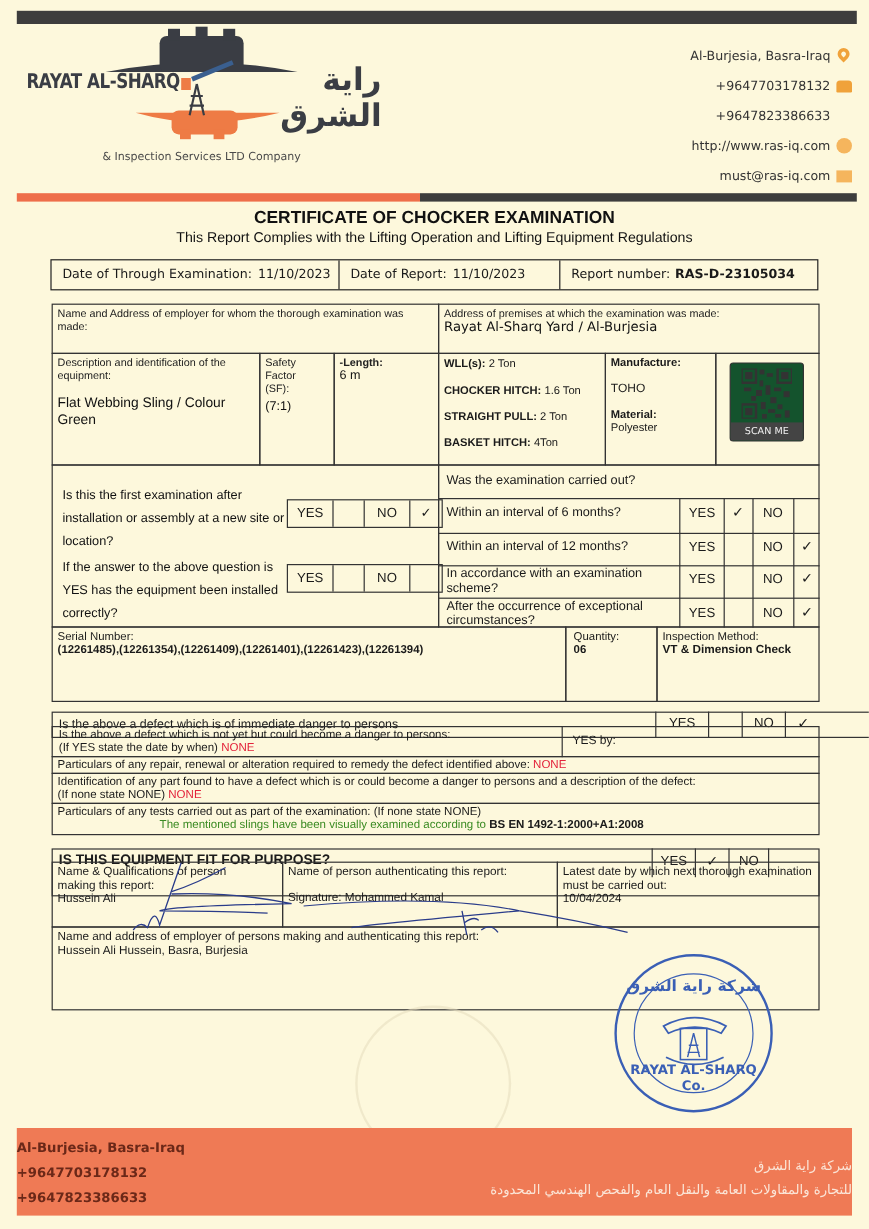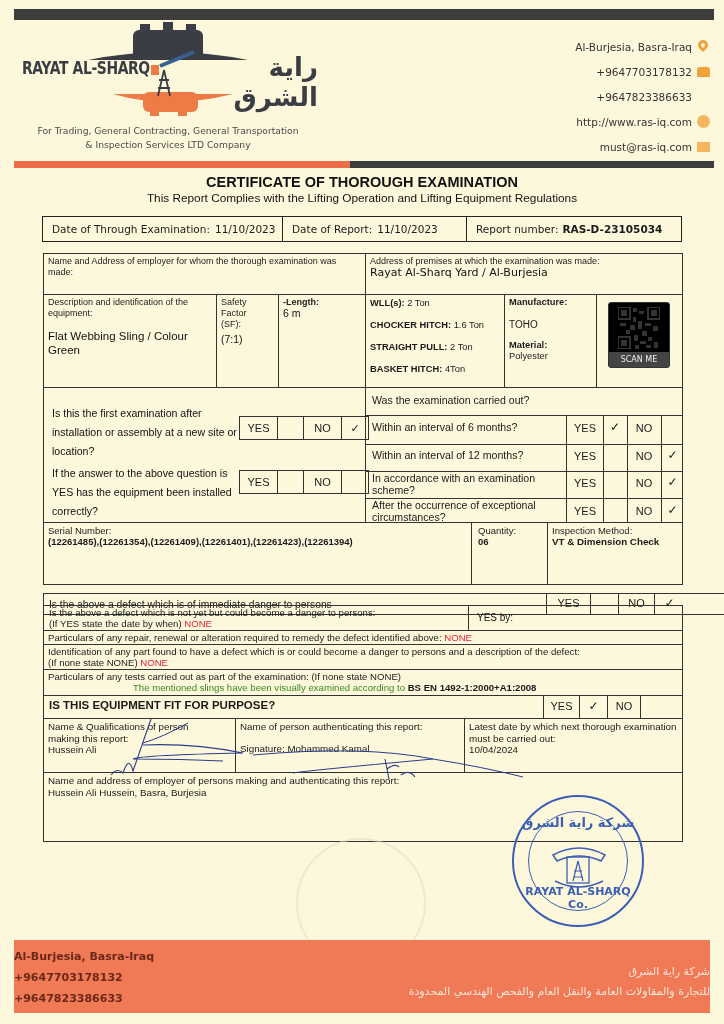--- a/index.html
+++ b/index.html
@@ -90,21 +90,20 @@
 
     <line x1="142" y1="44" x2="176" y2="30" stroke="#3a5f8f" stroke-width="4"></line>
     <path d="M146 48 L152 74 M146 48 L140 74 M141 58 L151 58 M140 66 L152 66" stroke="#3a3d44" stroke-width="1.8" fill="none"></path>
     <rect x="133" y="43" width="8" height="10" fill="#ee7b45"></rect>
   </svg>
   <div class="logo-en">RAYAT AL-SHARQ</div>
   <div class="logo-ar">راية الشرق</div>
 </div>
 
 <div class="abs tagline">
-  <div>For Trading, General Contracting, General Transportation</div>
   <div>&amp; Inspection Services LTD Company</div>
 </div>
 
 <div class="abs contacts">
   <div class="contact-line">
     <span>Al-Burjesia, Basra-Iraq</span>
     <span class="cicon">
         <span class="pin" style="position:absolute;left:1px;top:0"></span>
       </span>
   </div>
@@ -122,21 +121,21 @@
   </div>
   <div class="contact-line">
     <span>must@ras-iq.com</span>
     <span class="cicon mail"></span>
   </div>
 </div>
 
 <div class="abs div-orange"></div>
 <div class="abs div-dark"></div>
 
-<div class="abs cert-title">CERTIFICATE OF THOROUGH EXAMINATION</div>
+<div class="abs cert-title">CERTIFICATE OF CHOCKER EXAMINATION</div>
 <div class="abs cert-sub">This Report Complies with the Lifting Operation and Lifting Equipment Regulations</div>
 
 <div class="abs dates">
   <div style="width:240px">
     <span>Date of Through Examination:</span>
     <span style="margin-left:5px">11/10/2023</span>
   </div>
   <div style="width:184px">
     <span>Date of Report:</span>
     <span style="margin-left:5px">11/10/2023</span>
@@ -175,21 +174,21 @@
     <div style="margin-top:11px"><span class="b">STRAIGHT PULL:</span> <span>2 Ton</span></div>
     <div style="margin-top:11px"><span class="b">BASKET HITCH:</span> <span>4Ton</span></div>
   </div>
   <div class="cell" style="left:461px;top:41px;width:93px;height:94px;font-size:9.3px">
     <div class="b">Manufacture:</div>
     <div style="margin-top:11px;font-size:10px">TOHO</div>
     <div class="b" style="margin-top:10px">Material:</div>
     <div>Polyester</div>
   </div>
   <div class="cell" style="left:553px;top:41px;width:87px;height:94px">
-    <div style="position:absolute;left:11px;top:7px;width:62px;height:66px;border:1.5px solid #333;border-radius:3px;background:#000000">
+    <div style="position:absolute;left:11px;top:7px;width:62px;height:66px;border:1.5px solid #333;border-radius:3px;background:#14532d">
       <svg width="42" height="42" style="position:absolute;left:9px;top:4px">
         <rect x="0" y="0" width="12" height="12" fill="none" stroke="#333" stroke-width="2"></rect>
         <rect x="3" y="3" width="6" height="6" fill="#333"></rect>
         <rect x="30" y="0" width="12" height="12" fill="none" stroke="#333" stroke-width="2"></rect>
         <rect x="33" y="3" width="6" height="6" fill="#333"></rect>
         <rect x="0" y="30" width="12" height="12" fill="none" stroke="#333" stroke-width="2"></rect>
         <rect x="3" y="33" width="6" height="6" fill="#333"></rect>
         <rect x="15" y="1" width="4" height="4" fill="#333"></rect>
           <rect x="21" y="4" width="5" height="3" fill="#333"></rect>
         <rect x="15" y="10" width="3" height="5" fill="#333"></rect>
@@ -307,21 +306,21 @@
   <div class="cell" style="left:0;top:391px;width:640px;height:26px;font-size:9.6px;line-height:11px;padding-top:1px">
     <div>Identification of any part found to have a defect which is or could become a danger to persons and a description of the defect:</div>
     <div><span>(If none state NONE)</span> <span class="red">NONE</span></div>
   </div>
 
   <div class="cell" style="left:0;top:416px;width:640px;height:27px;font-size:9.6px;line-height:11px;padding-top:1px">
     <div>Particulars of any tests carried out as part of the examination: (If none state NONE)</div>
     <div style="padding-left:85px"><span class="green">The mentioned slings have been visually examined according to</span> <b>BS EN 1492-1:2000+A1:2008</b></div>
   </div>
 
-  <div class="cell" style="left:0;top:442px;width:640px;height:24px">
+  <div class="cell" style="left:0;top:454px;width:640px;height:40px">
     <div class="b" style="position:absolute;left:5px;top:4px;font-size:11.5px">IS THIS EQUIPMENT FIT FOR PURPOSE?</div>
     <div style="position:absolute;left:499px;top:-1px;height:24px;display:flex;border-left:1px solid #333">
       <div style="width:36px;border-right:1px solid #333;text-align:center;font-size:11px;line-height:23px">YES</div>
       <div style="width:28px;border-right:1px solid #333;text-align:center;font-size:12px;line-height:23px">✓</div>
       <div style="width:33px;border-right:1px solid #333;text-align:center;font-size:11px;line-height:23px">NO</div>
       <div style="width:44px"></div>
     </div>
   </div>
 
   <div class="cell" style="left:0;top:465px;width:193px;height:55px;font-size:9.8px;line-height:11.5px">

